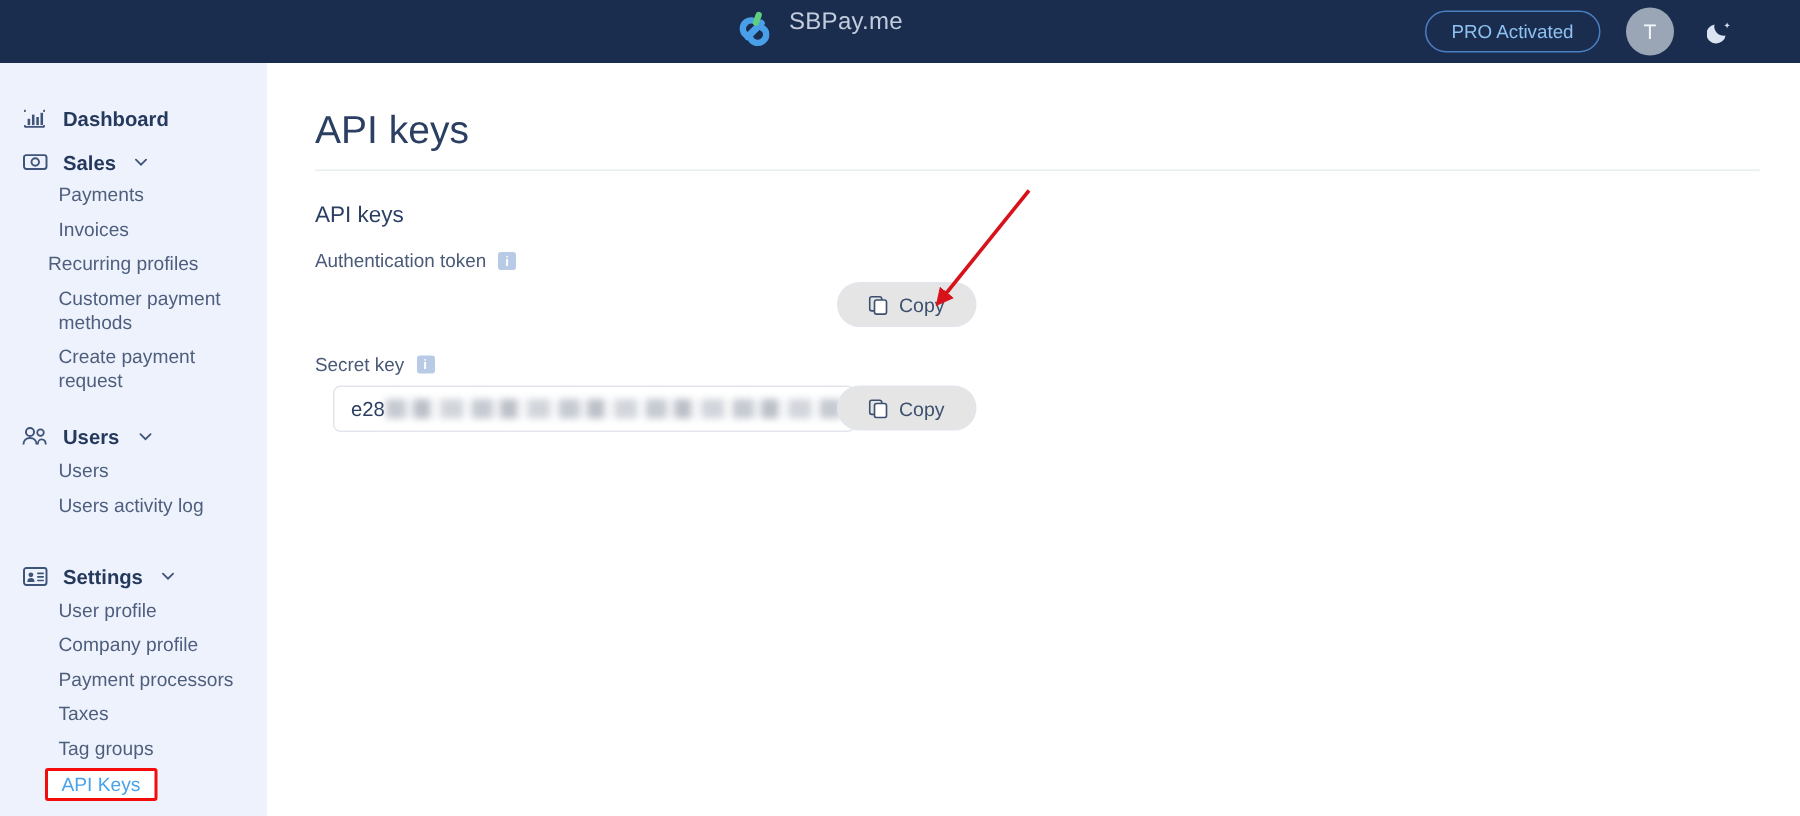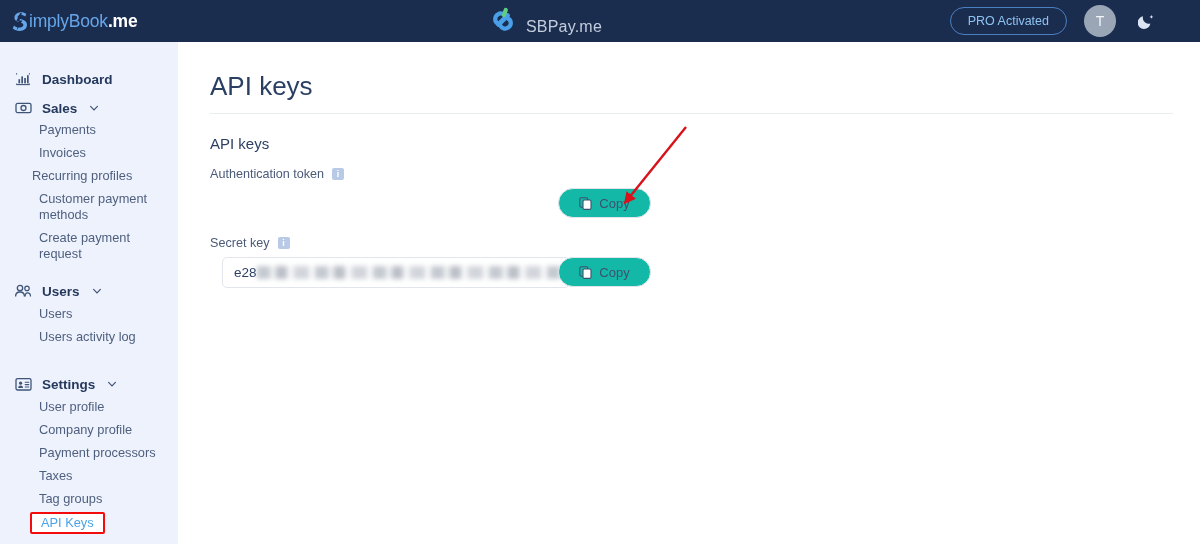--- a/index.html
+++ b/index.html
@@ -23,21 +23,21 @@
   }
   .brand-s { width: 17px; height: 21px; margin-right: 0px; display:block; }
   .brand-text {
     font-size: 17.5px; letter-spacing: -0.2px;
     color: #67a6e8; font-weight: 400; line-height: 21px;
   }
   .brand-text .bm { color: #ffffff; font-weight: 700; }
 
   .center-logo {
     position: absolute; left: 489px; top: 6px;
-    display: flex; align-items: flex-end; gap: 9px;
+    display: flex; align-items: flex-start; gap: 9px;
   }
   .sbpay-mark { width: 28px; height: 30px; display: block; }
   .sbpay-text { font-size: 16px; color: #c3cddd; letter-spacing: 0.2px; }
 
   .pro-pill {
     position: absolute; right: 133px; top: 7px;
     height: 28px; padding: 0 17px;
     border: 1px solid #4a7fc1; border-radius: 14px;
     color: #8ec2f0; font-size: 12.5px;
     display: flex; align-items: center; justify-content: center;
@@ -139,47 +139,37 @@
         rgba(210,214,222,0.35) 13px, rgba(210,214,222,0.35) 19px,
         rgba(120,128,144,0.5) 19px, rgba(120,128,144,0.5) 30px,
         rgba(225,228,234,0.3) 30px, rgba(225,228,234,0.3) 37px,
         rgba(165,172,184,0.5) 37px, rgba(165,172,184,0.5) 52px,
         rgba(235,237,241,0.3) 52px, rgba(235,237,241,0.3) 58px);
     filter: blur(2.4px);
   }
   .copy-btn {
     position: absolute; height: 30px; width: 93px;
     border: 1px solid #e2e6ec; border-radius: 16px;
-    background: #14b8a6; color: #3e5070; font-size: 13px;
+    background: #e5e5e5; color: #3e5070; font-size: 13px;
     display: flex; align-items: center; justify-content: center; gap: 7px;
     cursor: pointer; font-family: inherit;
   }
 
   .arrow-overlay {
     position: absolute; left: 0; top: 0;
     width: 1200px; height: 544px; pointer-events: none;
   }
 </style>
 </head>
 <body>
 
 <div class="app">
 
   <div class="topbar">
 
-    <div class="brand-logo">
-      <svg class="brand-s" viewBox="0 0 17 21">
-        <path d="M14.2 3.0 C12.4 1.3 9.6 0.9 7.0 1.6 C4.2 2.4 2.3 4.5 2.4 6.9 C2.5 9.3 4.6 10.5 7.4 11.3
-                 C9.6 11.9 11.4 12.4 11.4 13.9 C11.4 15.4 9.6 16.5 7.3 16.5 C5.2 16.5 3.3 15.7 2.0 14.4
-                 L0.8 17.4 C2.5 19.0 5.0 19.9 7.6 19.9 C11.8 19.9 15.0 17.5 15.0 13.7 C15.0 10.3 12.2 9.0 9.2 8.2
-                 C7.0 7.6 5.6 7.1 5.6 5.9 C5.6 4.7 7.0 3.9 8.9 3.9 C10.7 3.9 12.4 4.5 13.4 5.5 Z" fill="#67a6e8"></path>
-        <path d="M8.2 2.0 L4.1 10.6 L6.9 10.6 L4.6 19.6 L10.4 9.6 L7.4 9.6 L9.9 2.0 Z" fill="#1b2d4f"></path>
-      </svg>
-      <span class="brand-text"><span>implyBook</span><span class="bm">.me</span></span>
-    </div>
 
     <div class="center-logo">
       <svg class="sbpay-mark" viewBox="0 0 28 30">
         <path d="M18.5 9.5 L9.5 18.5" stroke="#4aa0e8" stroke-width="4.6" stroke-linecap="round" fill="none"></path>
         <path d="M18.8 12.5 C22.6 14.0 22.8 19.3 19.3 21.6 C16.2 23.6 12.6 22.4 11.4 19.6" stroke="#4aa0e8" stroke-width="4.2" stroke-linecap="round" fill="none"></path>
         <path d="M9.2 17.6 C5.4 16.2 5.2 10.8 8.7 8.5 C11.0 7.0 13.6 7.4 15.2 9.0" stroke="#4aa0e8" stroke-width="4.2" stroke-linecap="round" fill="none"></path>
         <path d="M16.8 4.0 L15.0 9.0" stroke="#5fce7f" stroke-width="4.2" stroke-linecap="round" fill="none"></path>
       </svg>
       <span class="sbpay-text">SBPay.me</span>
     </div>

